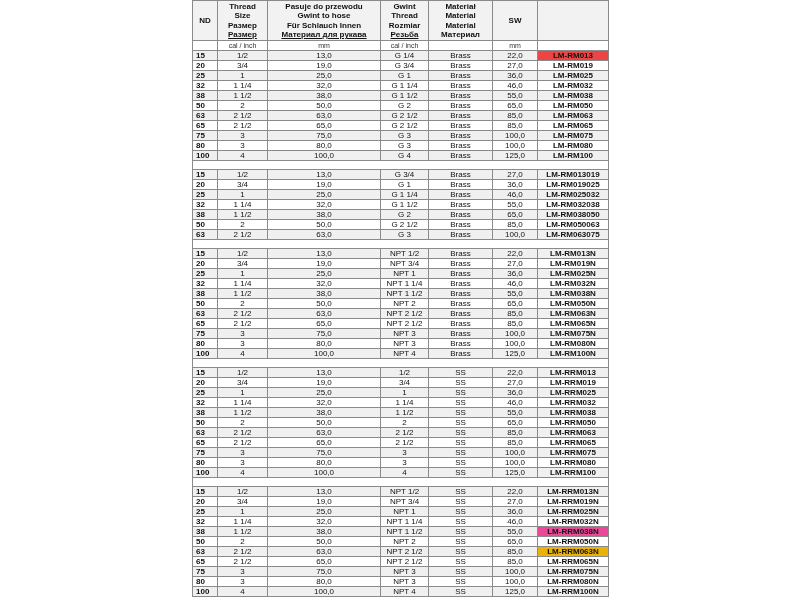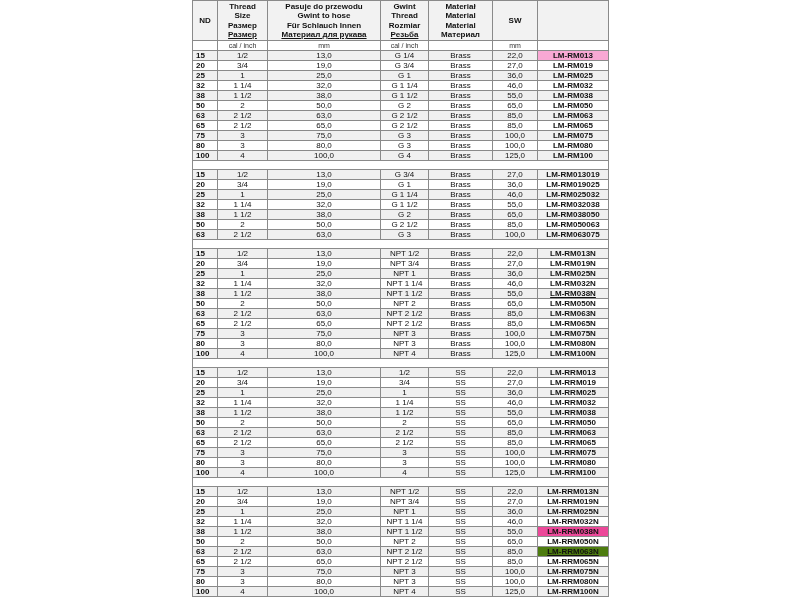--- a/index.html
+++ b/index.html
@@ -72,21 +72,21 @@
     </tr>
   </thead>
   <tbody id="tbody">
       <tr class="row">
         <td class="nd" style="background: rgb(240, 240, 240);">15</td>
         <td class="size" style="background: rgb(240, 240, 240);">1/2</td>
         <td class="fits" style="background: rgb(240, 240, 240);">13,0</td>
         <td class="thread" style="background: rgb(240, 240, 240);">G 1/4</td>
         <td class="material" style="background: rgb(240, 240, 240);">Brass</td>
         <td class="sw" style="background: rgb(240, 240, 240);">22,0</td>
-        <td class="code" style="background: #f9a8d4;">LM-RM013</td>
+        <td class="code" style="background: #ef4444;">LM-RM013</td>
       </tr>
       <tr class="row">
         <td class="nd" style="background: rgb(255, 255, 255);">20</td>
         <td class="size" style="background: rgb(255, 255, 255);">3/4</td>
         <td class="fits" style="background: rgb(255, 255, 255);">19,0</td>
         <td class="thread" style="background: rgb(255, 255, 255);">G 3/4</td>
         <td class="material" style="background: rgb(255, 255, 255);">Brass</td>
         <td class="sw" style="background: rgb(255, 255, 255);">27,0</td>
         <td class="code" style="background: rgb(255, 255, 255);">LM-RM019</td>
       </tr>
@@ -276,21 +276,21 @@
         <td class="sw" style="background: rgb(255, 255, 255);">46,0</td>
         <td class="code" style="background: rgb(255, 255, 255);">LM-RM032N</td>
       </tr>
       <tr class="row">
         <td class="nd" style="background: rgb(240, 240, 240);">38</td>
         <td class="size" style="background: rgb(240, 240, 240);">1 1/2</td>
         <td class="fits" style="background: rgb(240, 240, 240);">38,0</td>
         <td class="thread" style="background: rgb(240, 240, 240);">NPT 1 1/2</td>
         <td class="material" style="background: rgb(240, 240, 240);">Brass</td>
         <td class="sw" style="background: rgb(240, 240, 240);">55,0</td>
-        <td class="code" style="background: rgb(240, 240, 240); text-decoration: underline;">LM-RM038N</td>
+        <td class="code" style="background: rgb(240, 240, 240);">LM-RM038N</td>
       </tr>
       <tr class="row">
         <td class="nd" style="background: rgb(255, 255, 255);">50</td>
         <td class="size" style="background: rgb(255, 255, 255);">2</td>
         <td class="fits" style="background: rgb(255, 255, 255);">50,0</td>
         <td class="thread" style="background: rgb(255, 255, 255);">NPT 2</td>
         <td class="material" style="background: rgb(255, 255, 255);">Brass</td>
         <td class="sw" style="background: rgb(255, 255, 255);">65,0</td>
         <td class="code" style="background: rgb(255, 255, 255);">LM-RM050N</td>
       </tr>
@@ -498,21 +498,21 @@
         <td class="sw" style="background: rgb(255, 255, 255);">65,0</td>
         <td class="code" style="background: rgb(255, 255, 255);">LM-RRM050N</td>
       </tr>
       <tr class="row">
         <td class="nd" style="background: rgb(240, 240, 240);">63</td>
         <td class="size" style="background: rgb(240, 240, 240);">2 1/2</td>
         <td class="fits" style="background: rgb(240, 240, 240);">63,0</td>
         <td class="thread" style="background: rgb(240, 240, 240);">NPT 2 1/2</td>
         <td class="material" style="background: rgb(240, 240, 240);">SS</td>
         <td class="sw" style="background: rgb(240, 240, 240);">85,0</td>
-        <td class="code" style="background: #4d7c0f; text-decoration: underline;">LM-RRM063N</td>
+        <td class="code" style="background: #eab308;">LM-RRM063N</td>
       </tr>
       <tr class="row">
         <td class="nd" style="background: rgb(255, 255, 255);">65</td>
         <td class="size" style="background: rgb(255, 255, 255);">2 1/2</td>
         <td class="fits" style="background: rgb(255, 255, 255);">65,0</td>
         <td class="thread" style="background: rgb(255, 255, 255);">NPT 2 1/2</td>
         <td class="material" style="background: rgb(255, 255, 255);">SS</td>
         <td class="sw" style="background: rgb(255, 255, 255);">85,0</td>
         <td class="code" style="background: rgb(255, 255, 255);">LM-RRM065N</td>
       </tr>

